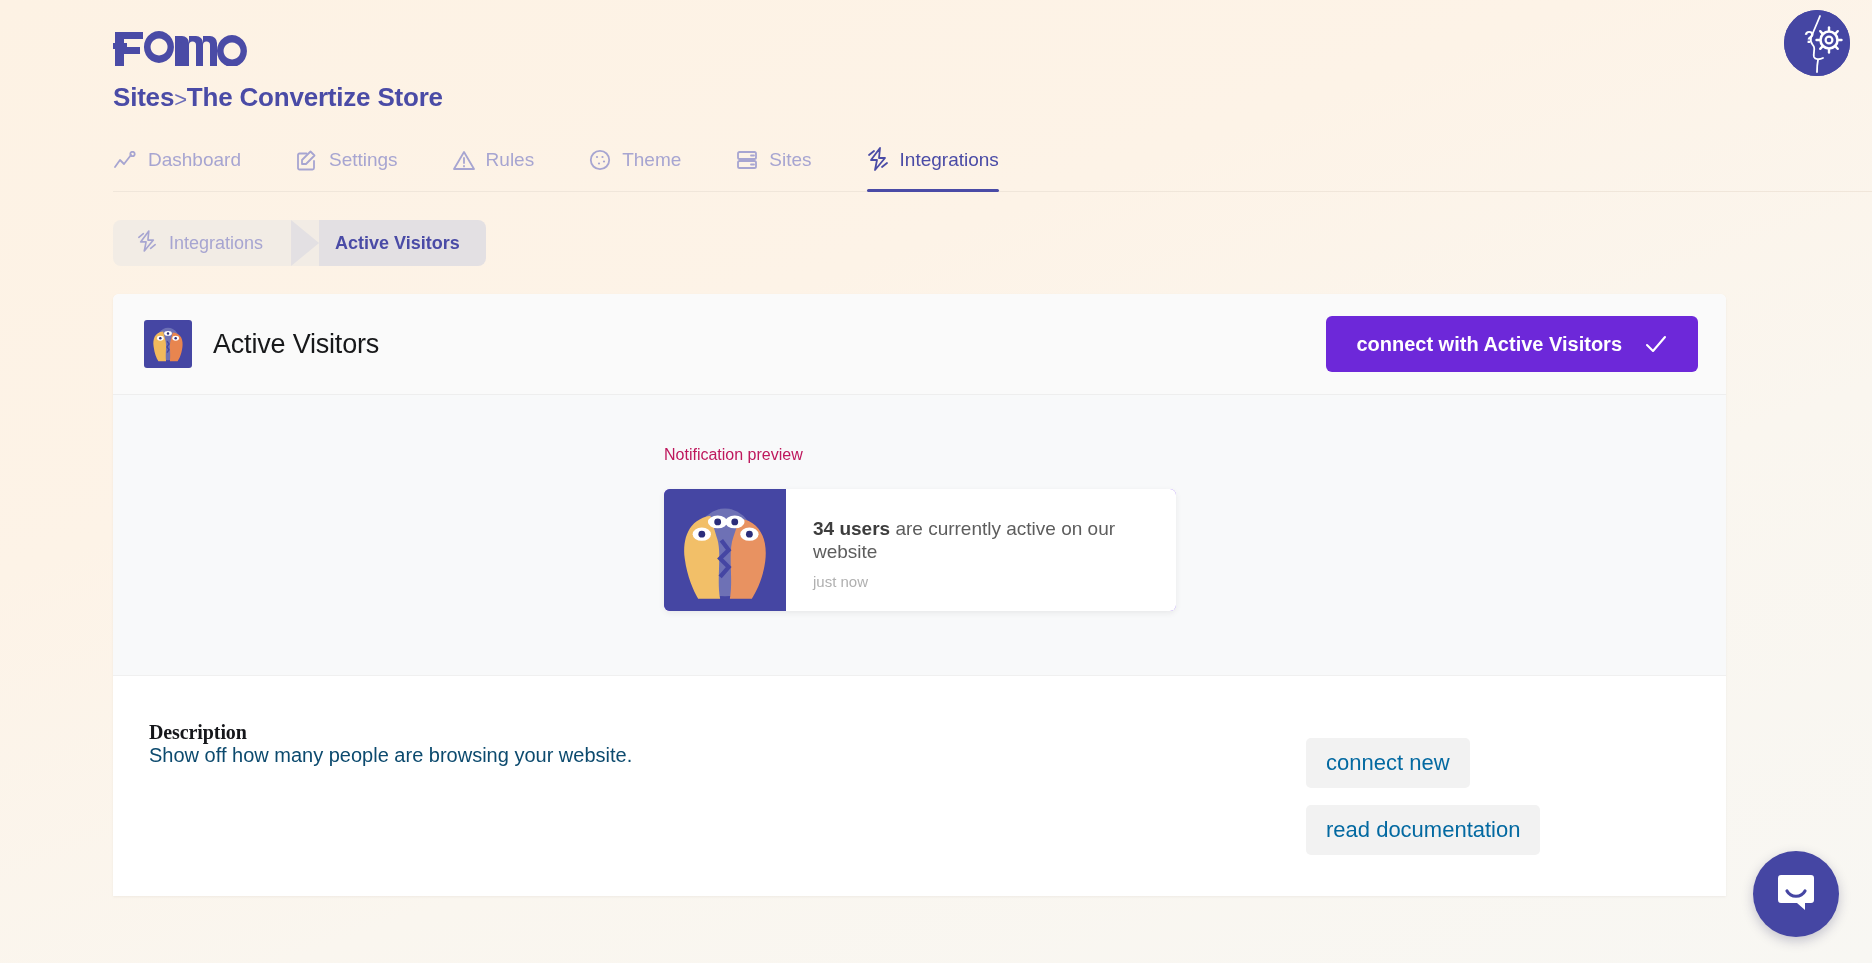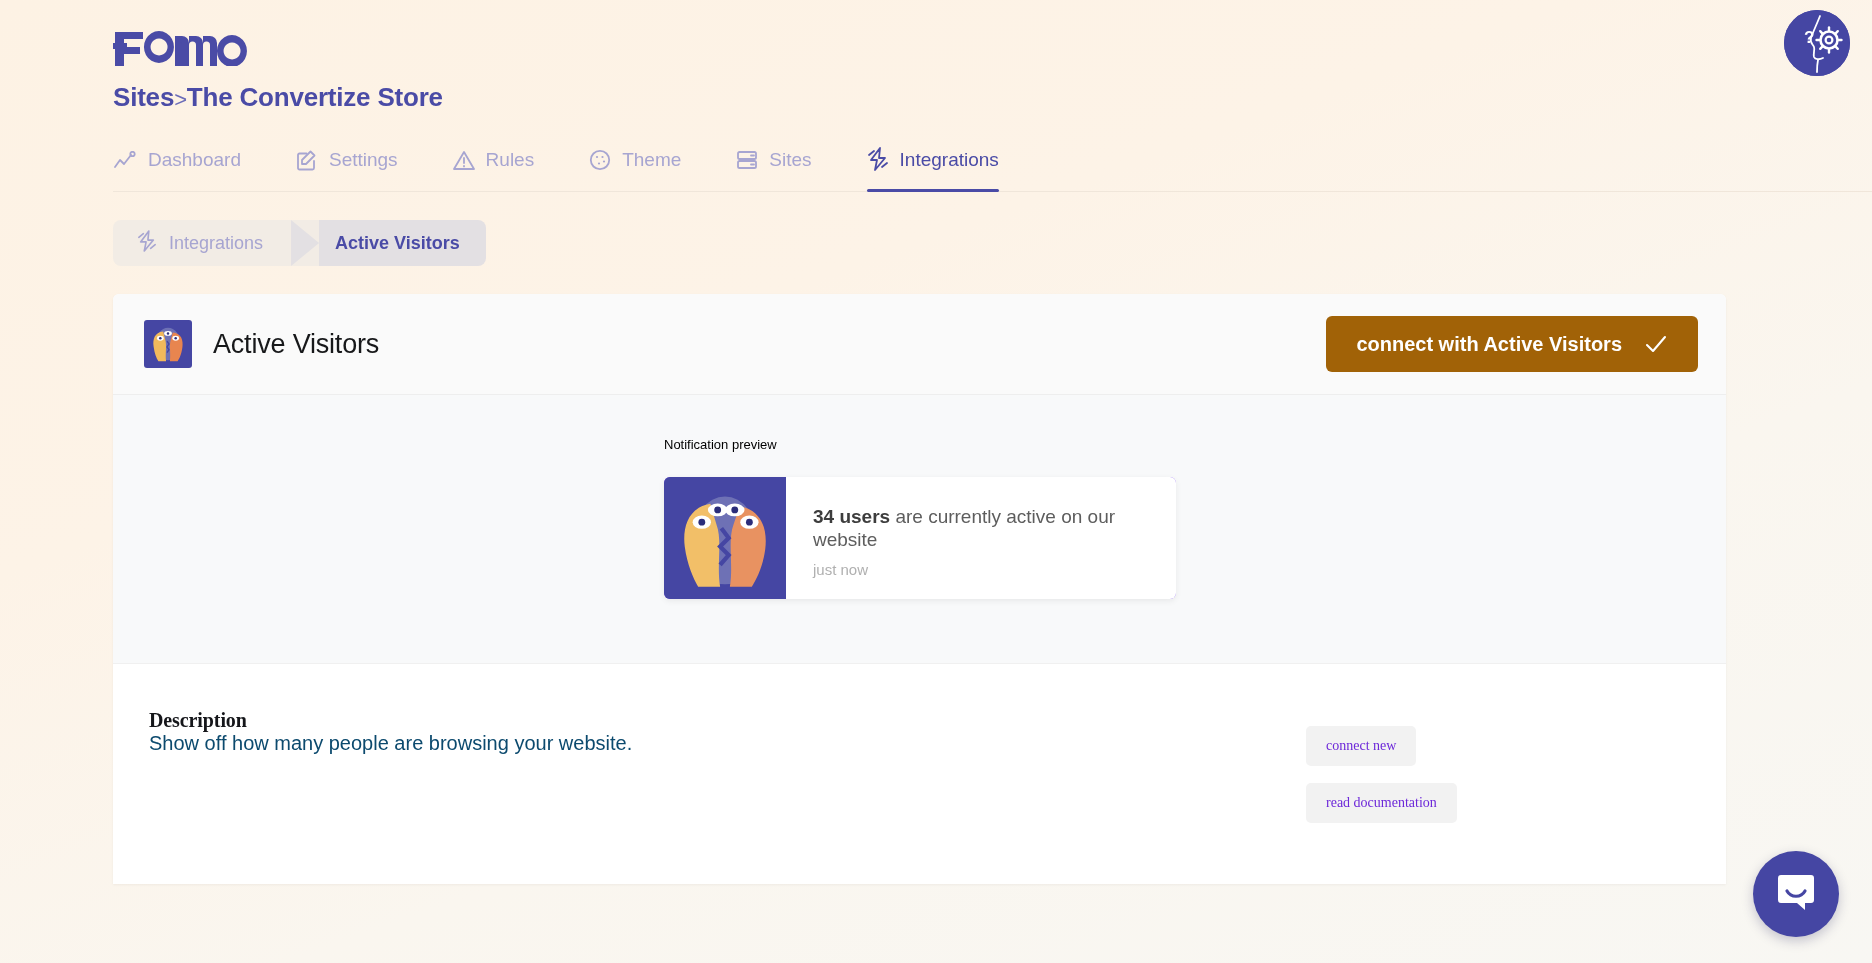--- a/index.html
+++ b/index.html
@@ -113,42 +113,43 @@
     overflow: hidden;
     flex: 0 0 auto;
   }
   .head-title {
     margin-left: 21px;
     font-size: 27px; color: #17181a;
     letter-spacing: -0.2px;
   }
   .connect-btn {
     margin-left: auto;
-    background: #a16207;
+    background: #6d28d9;
     color: #ffffff;
     border: none;
     border-radius: 6px;
     height: 56px;
     padding: 0 30px;
     font-size: 20px; font-weight: bold;
     display: flex; align-items: center; gap: 22px;
     cursor: pointer;
     font-family: "Liberation Sans", sans-serif;
   }
   .check { width: 24px; height: 24px; }
 
   
   .preview-area {
     background: #f8f9fa;
     padding: 42px 0 64px 0;
     border-bottom: 1px solid #f0f0f0;
   }
   .preview-label {
-    font-size: 13px; color: #000000;
+    font-size: 16px; color: #be185d;
     margin-left: 551px;
+    margin-top: 9px;
   }
   .notif {
     margin: 25px 0 0 551px;
     display: flex;
     width: 512px;
     border-radius: 6px;
     overflow: hidden;
     box-shadow: 0 2px 6px rgba(0,0,0,0.07);
     background: #8b5cf6;
   }
@@ -180,27 +181,27 @@
     font-family: Liberation Serif, serif;
   }
   .desc-text {
     font-size: 20px; color: #0c4a6e;
   }
   .actions-col { margin-left: auto; width: 392px; }
   .action-btn {
     margin-top: 17px;
     display: inline-block;
     background: #f2f2f2;
-    color: #6d28d9;
+    color: #0369a1;
     border: none;
     border-radius: 5px;
     padding: 12px 20px;
-    font-size: 14px;
+    font-size: 22px;
     cursor: pointer;
-    font-family: Liberation Serif, serif;
+    font-family: Liberation Sans, sans-serif;
   }
   .action-row { display: block; }
 
   
   .help-btn {
     position: absolute; top: 10px; right: 22px;
     width: 66px; height: 66px; border-radius: 50%;
     background: #4546a3;
     cursor: pointer;
   }

